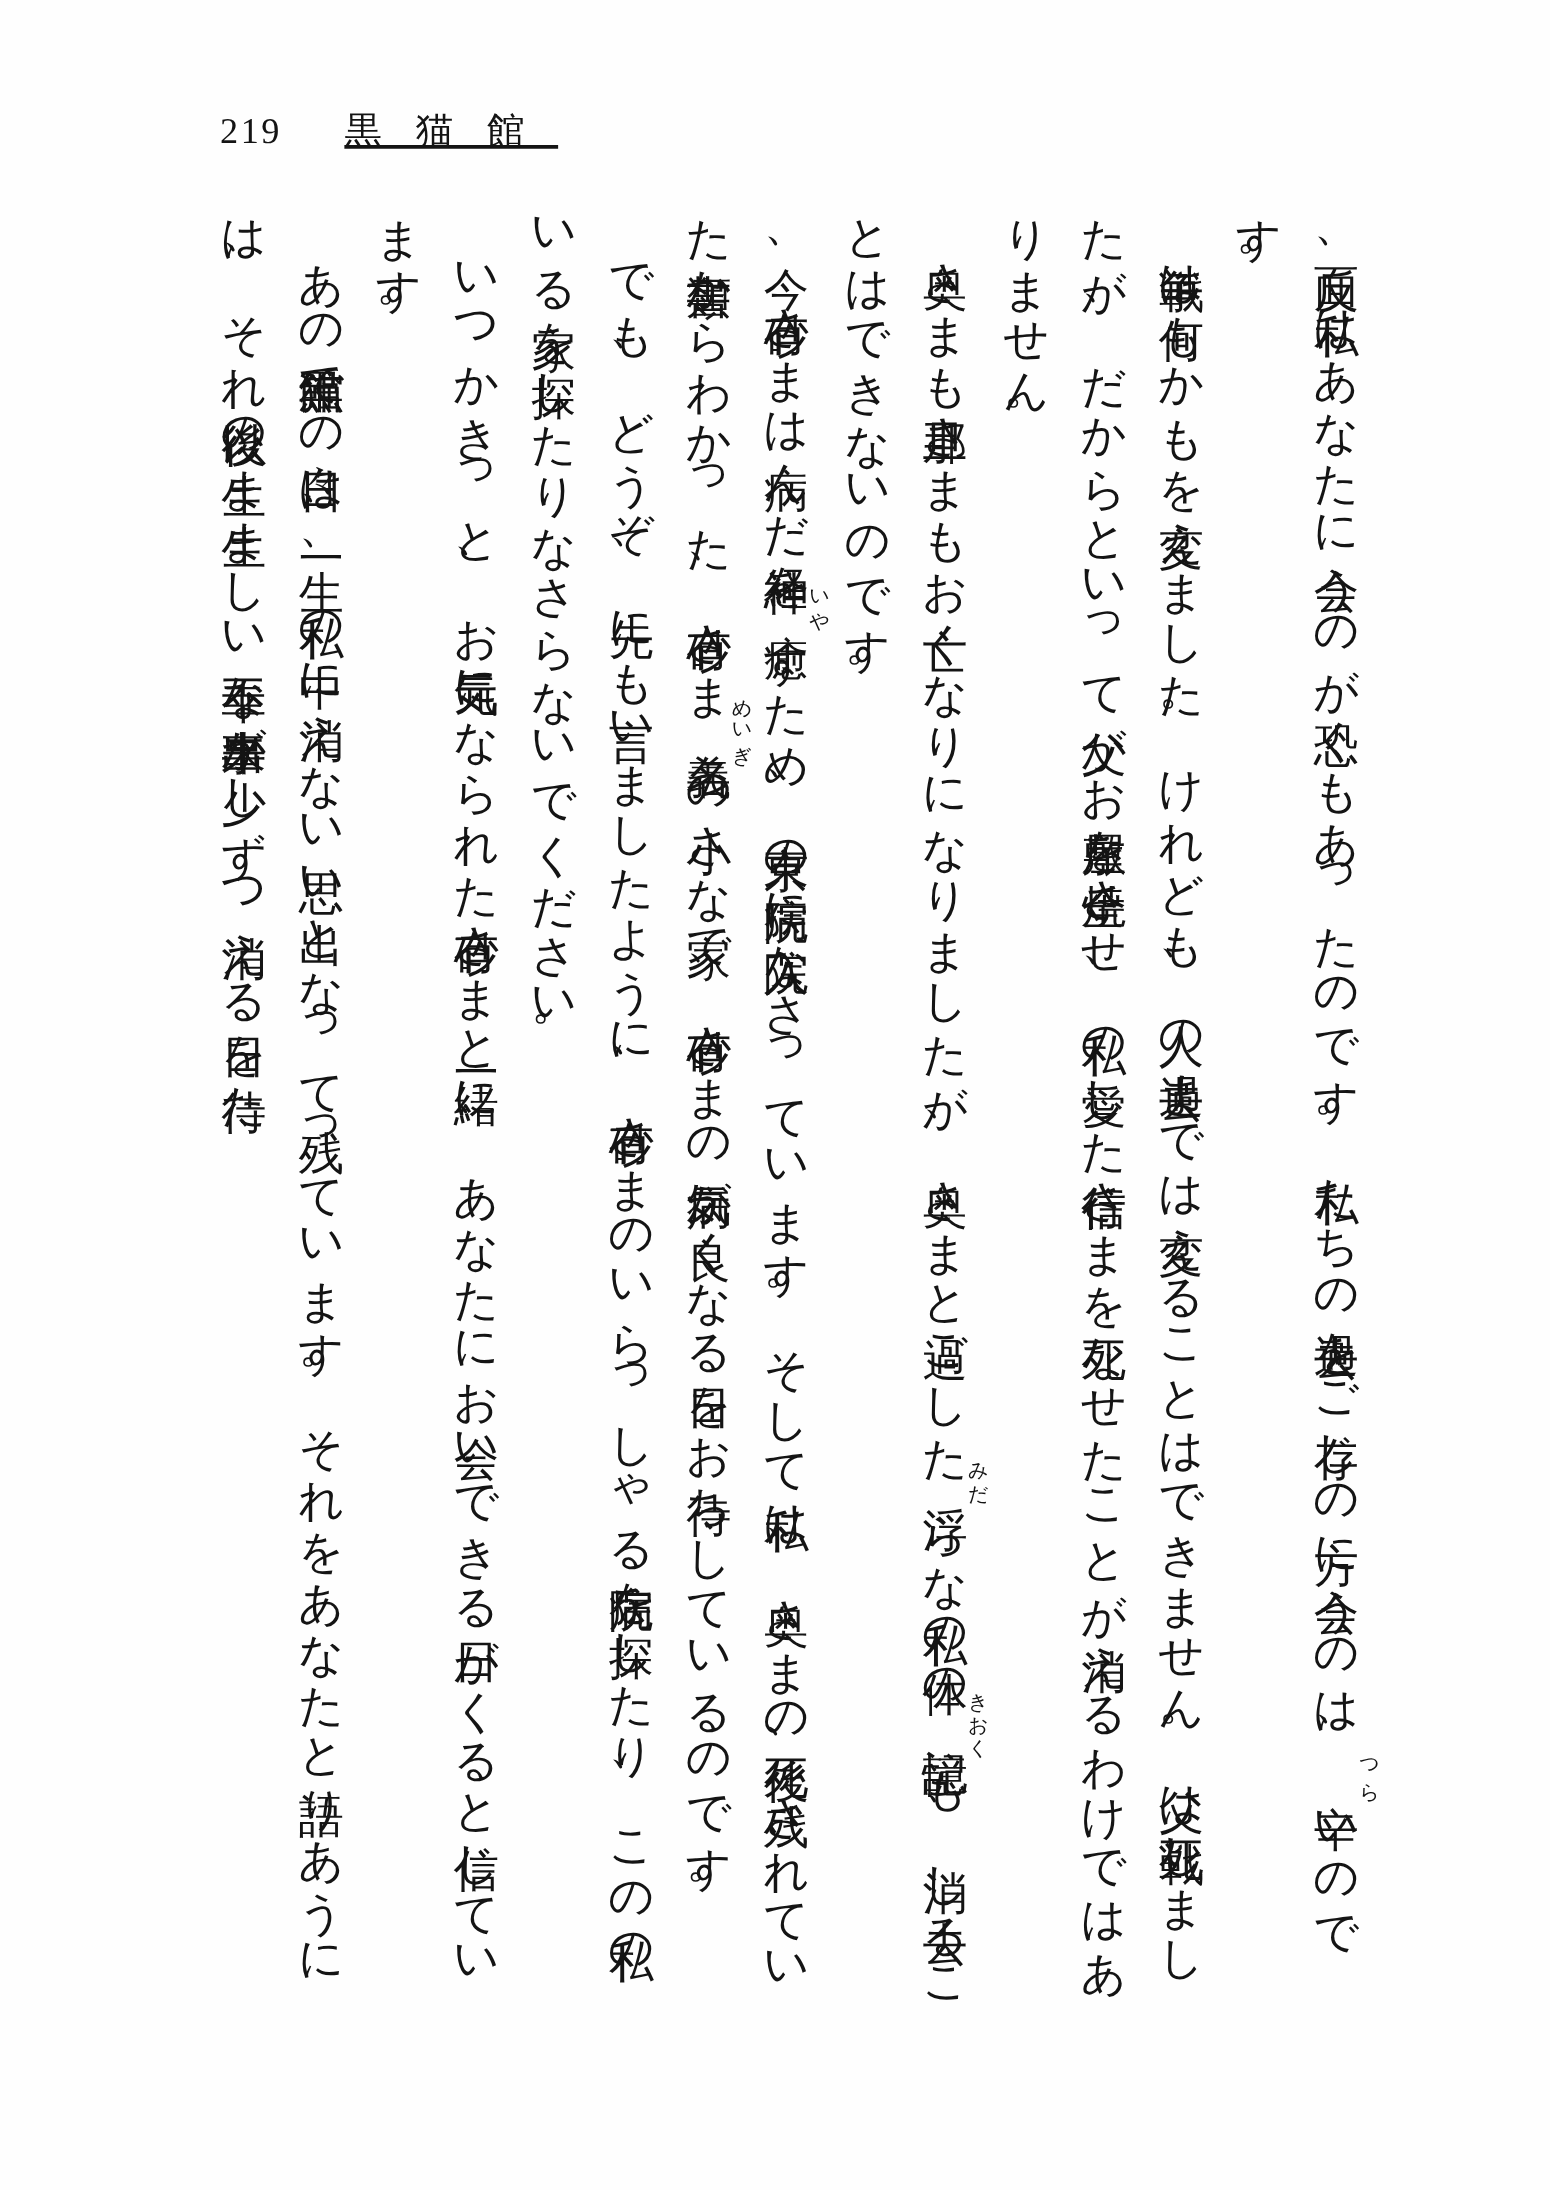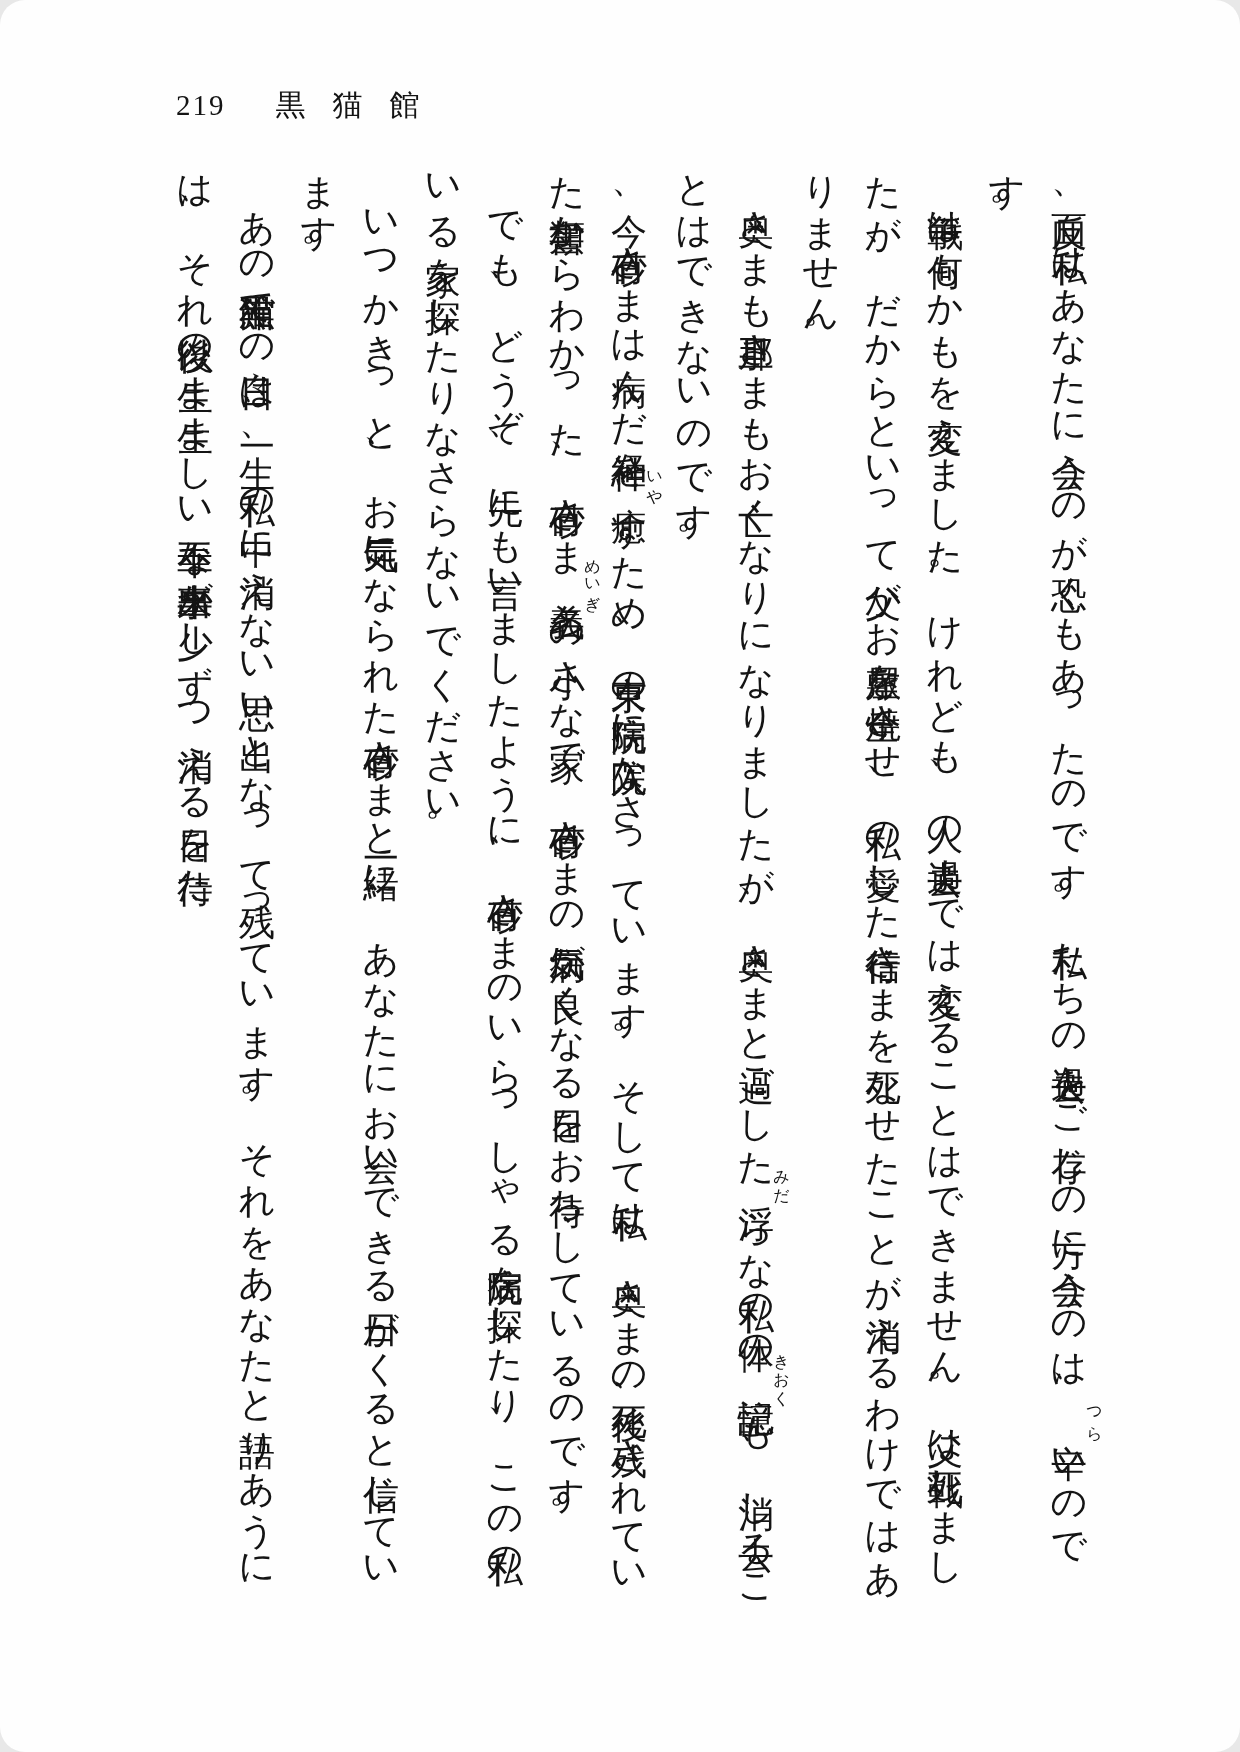--- a/index.html
+++ b/index.html
@@ -9,40 +9,40 @@
   }
   .page {
     position: relative;
     width: 1240px;
     height: 1752px;
     margin: 0 auto;
     background: #fefefe;
     color: #141414;
     font-family: "Liberation Serif", "DejaVu Serif", serif;
     overflow: hidden;
-    border-radius: 25px;
   }
   
   .page-header {
     position: absolute;
     top: 90px;
     left: 176px;
     display: flex;
     align-items: baseline;
     font-size: 30px;
     line-height: 1;
     white-space: nowrap;
   }
   .page-number {
     letter-spacing: 2px;
     margin-right: 50px;
     font-size: 29px;
   }
   .page-title {
     letter-spacing: 0.9em; 
+    text-decoration: underline;
   }
   
   .page-body {
     position: absolute;
     top: 150px;
     right: 137px;
     width: 996px;
     height: 1452px;
     writing-mode: vertical-rl;
     -webkit-writing-mode: vertical-rl;

